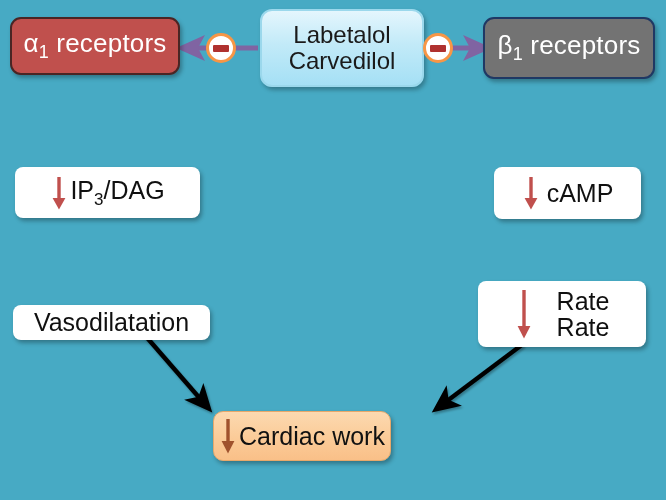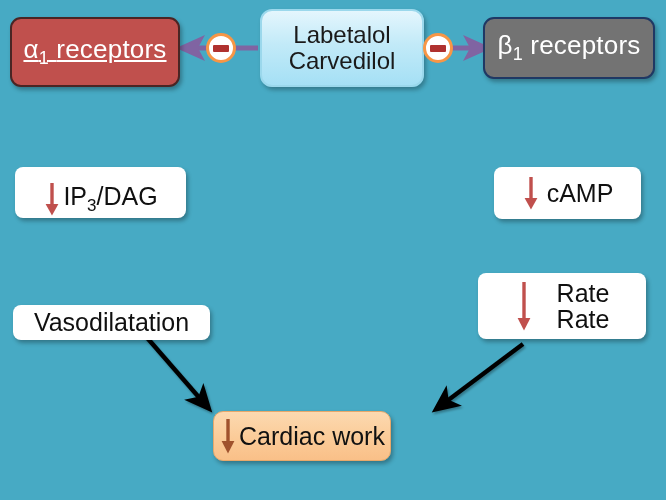--- a/index.html
+++ b/index.html
@@ -19,24 +19,23 @@
   
   .rec{
     border-radius:11px;
     color:#FFFFFF;
     font-size:26px;
     letter-spacing:.2px;
     box-shadow:2px 3px 4px rgba(0,0,0,.30);
   }
   .rec .sub{font-size:18px;vertical-align:sub;}
   #alpha-receptors-box{
-    left:10px;top:17px;width:170px;height:70px;
+    left:10px;top:17px;width:170px;height:58px;
     background:#C0504D;
     border:2.5px solid #4A2524;
-    text-decoration:underline;
   }
   #beta-receptors-box{
     left:483px;top:17px;width:172px;height:62px;
     background:#737373;
     border:2.5px solid #1F3864;
   }
 
   
   #drug-box{
     left:260px;top:9px;width:164px;height:78px;
@@ -51,21 +50,21 @@
   }
 
   
   .white{
     background:#FFFFFF;
     border-radius:8px;
     color:#101010;
     font-size:25px;
     box-shadow:2px 3px 4px rgba(0,0,0,.30);
   }
-  #ip3dag-box{left:15px;top:167px;width:171px;height:51px;align-items:flex-end;}
+  #ip3dag-box{left:15px;top:167px;width:185px;height:51px;}
   #vasodilatation-box{left:13px;top:273px;width:197px;height:35px;margin-top:32px;}
   #camp-box{left:494px;top:167px;width:147px;height:52px;}
   #rateforce-box{left:478px;top:273px;width:168px;height:66px;}
 
   
   #cardiac-work-box{
     left:213px;top:411px;width:178px;height:50px;
     background:linear-gradient(180deg,#FCD9B0 0%,#FBCB98 55%,#F9C088 100%);
     border:1.5px solid #E8A86A;
     border-radius:10px;
@@ -75,21 +74,21 @@
   }
 
   
   .row{display:flex;align-items:center;justify-content:center;gap:2px;}
   .lbl{white-space:nowrap;}
   .sub3{font-size:17px;vertical-align:sub;}
 
   
   .dn{flex:0 0 auto;display:block;}
 
-  .two-line{flex-direction:row;align-items:center;gap:24px;}
+  .two-line{flex-direction:row;align-items:center;gap:24px;margin-top:8px;}
   .stack{display:flex;flex-direction:column;align-items:center;line-height:1.06;}
 
   
   .inhib{position:absolute;width:30px;height:30px;border-radius:50%;
          background:#FFFFFF;border:3px solid #F79646;
          box-sizing:border-box;display:flex;align-items:center;justify-content:center;}
   .inhib .bar{width:16px;height:7px;background:#B0312F;border-radius:1px;}
   #inhibit-alpha{left:206px;top:33px;}
   #inhibit-beta{left:423px;top:33px;}
 </style>

